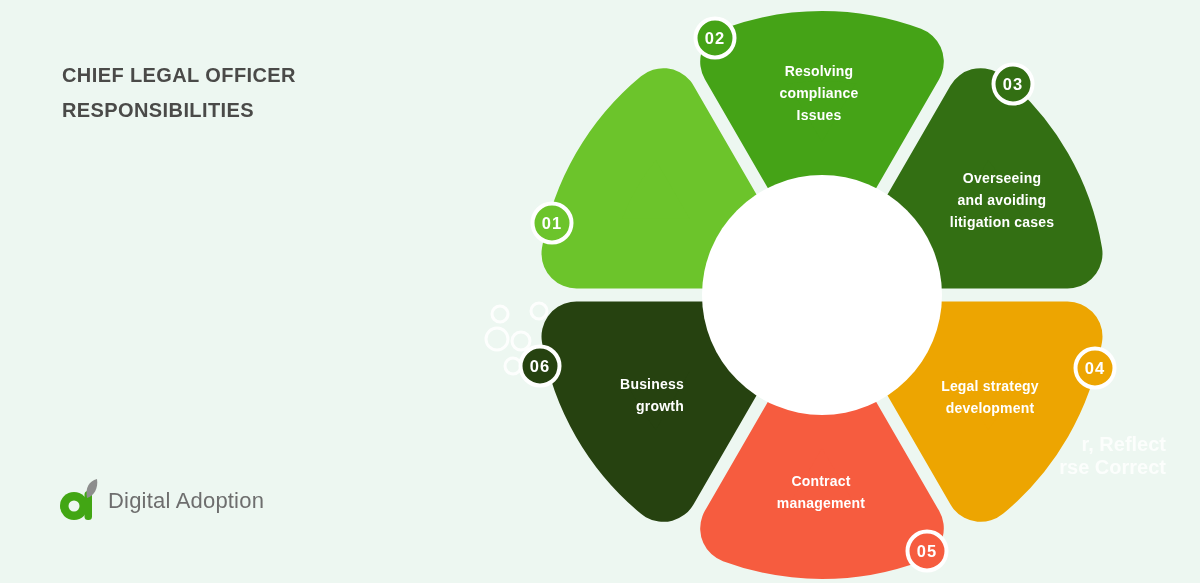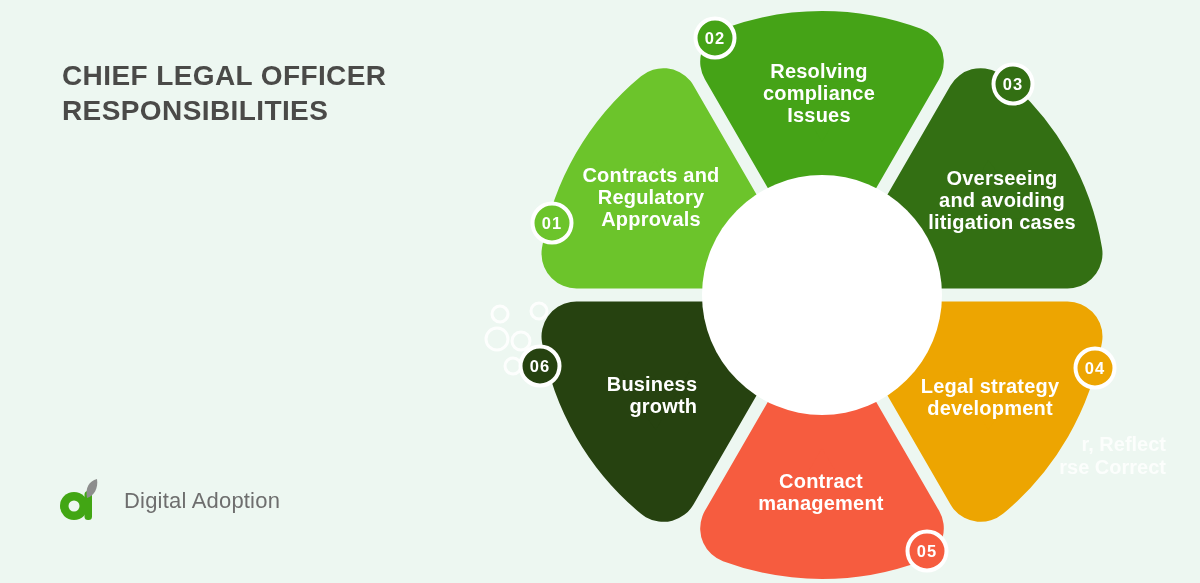--- a/index.html
+++ b/index.html
@@ -6,48 +6,48 @@
   body{
     width:1200px;height:583px;
     background:#edf7f1;
     font-family:"Liberation Sans", sans-serif;
     position:relative;
     overflow:hidden;
   }
   .stage{position:absolute;inset:0;width:1200px;height:583px;}
   .page-title{
     position:absolute;left:62px;top:58px;
-    font-size:28px;line-height:35px;font-weight:700;
+    font-size:20px;line-height:35px;font-weight:700;
     color:#4a4a48;letter-spacing:.4px;
     white-space:pre-line;
   }
   .watermark{
     position:absolute;left:1040px;top:433px;width:126px;
     font-size:20px;line-height:23px;font-weight:700;
     color:rgba(255,255,255,.8);
     text-align:right;white-space:pre-line;
     z-index:1;
   }
   svg.wheel{position:absolute;left:0;top:0;z-index:2;}
   .seg-label{
     position:absolute;transform:translate(-50%,-50%);
-    color:#ffffff;font-size:20px;line-height:22px;font-weight:700;
+    color:#ffffff;font-size:14px;line-height:22px;font-weight:700;
     text-align:center;white-space:pre-line;z-index:3;
     letter-spacing:.2px;
   }
   .badge-num{
     font-size:16.5px;font-weight:700;fill:#ffffff;letter-spacing:1px;
   }
   .logo{
     position:absolute;left:58px;top:478px;height:46px;
     display:flex;align-items:center;z-index:3;
   }
   .logo-text{
     color:#6e6e6e;font-size:22px;font-weight:500;
-    margin-left:22px;letter-spacing:.2px;
+    margin-left:6px;letter-spacing:.2px;
   }
 </style>
 </head>
 <body>
 
 <div class="stage">
 
   <div class="page-title">CHIEF LEGAL OFFICER
 RESPONSIBILITIES</div>
 
@@ -96,23 +96,20 @@
         <circle r="19.5" stroke="#ffffff" stroke-width="4" fill="#f65c3f"></circle>
         <text class="badge-num" text-anchor="middle" y="6">05</text>
       </g>
       <g transform="translate(540,366)">
         <circle r="19.5" stroke="#ffffff" stroke-width="4" fill="#264210"></circle>
         <text class="badge-num" text-anchor="middle" y="6">06</text>
       </g>
     </g>
   </svg>
 
-  <div class="seg-label" style="left:651px;top:197px;">Contracts and
-Regulatory
-Approvals</div>
   <div class="seg-label" style="left:819px;top:93px;">Resolving
 compliance
 Issues</div>
   <div class="seg-label" style="left:1002px;top:200px;">Overseeing
 and avoiding
 litigation cases</div>
   <div class="seg-label" style="left:990px;top:397px;">Legal strategy
 development</div>
   <div class="seg-label" style="left:821px;top:492px;text-align:center;">Contract
 management</div>

